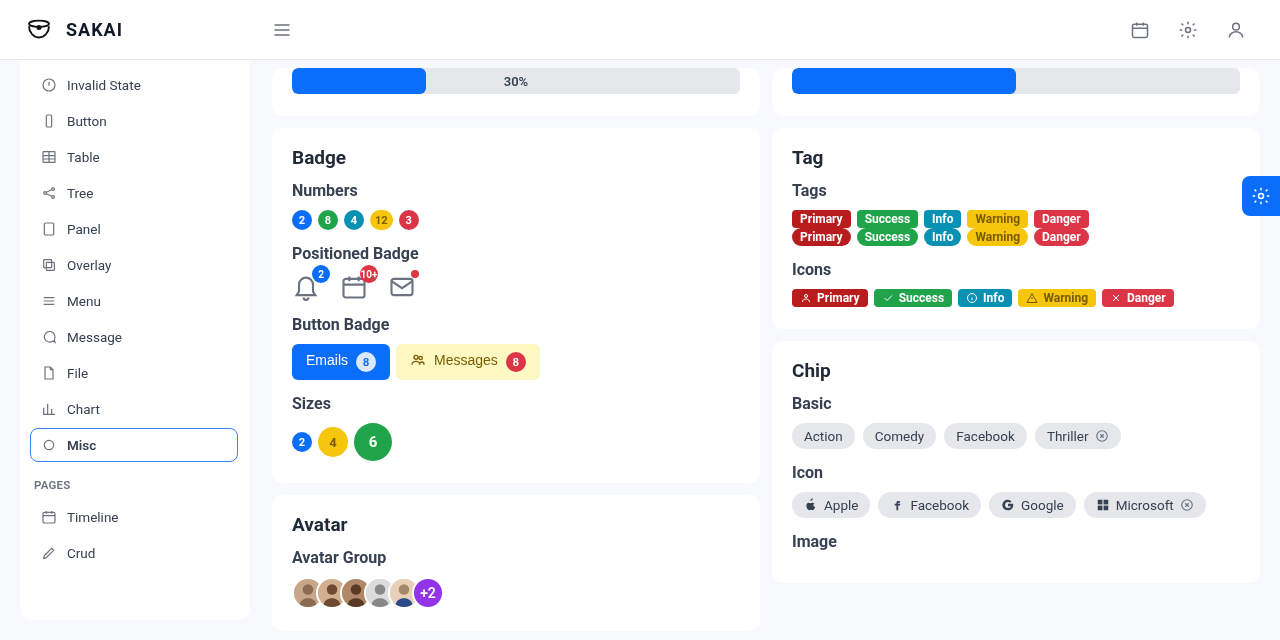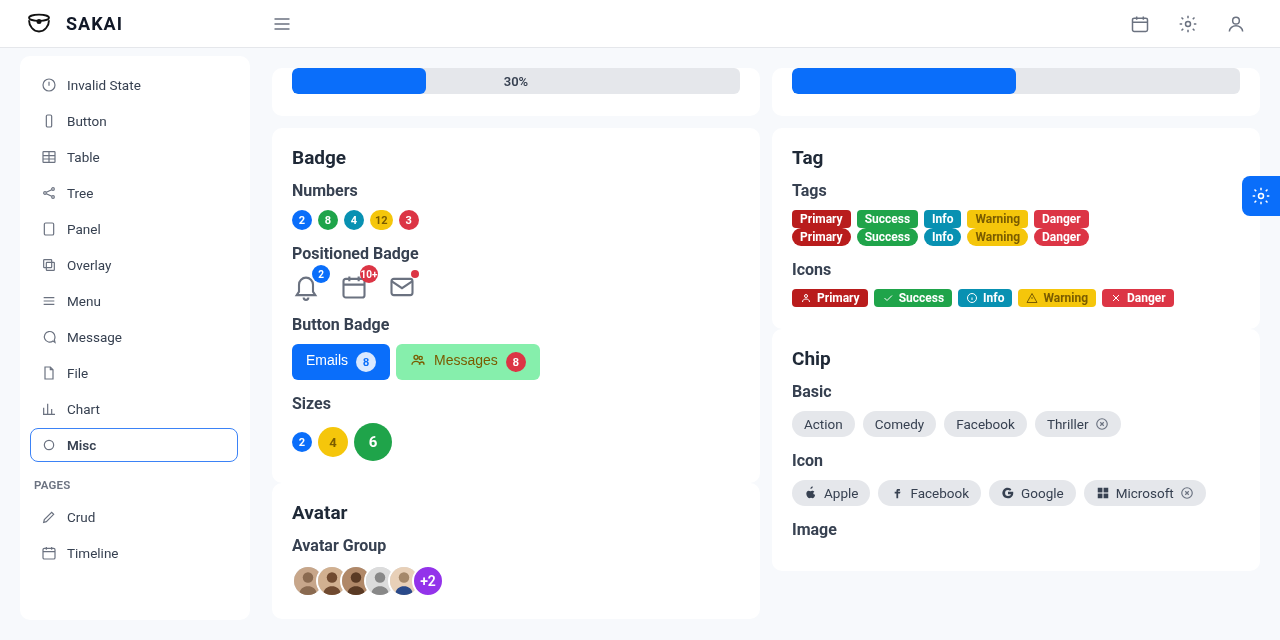--- a/index.html
+++ b/index.html
@@ -1,19 +1,19 @@
 <!DOCTYPE html>
 <html><head>
 <meta charset="utf-8">
 <style>
   * { box-sizing: border-box; margin: 0; padding: 0; }
   html, body { width: 1280px; height: 640px; font-family: -apple-system, BlinkMacSystemFont, "Segoe UI", Roboto, Helvetica, Arial, sans-serif; color: #374151; background: #f7f9fc; overflow: hidden; }
 
   
-  .topbar { position: fixed; top:0; left:0; right:0; height:48px; background:#fff; border-bottom:1px solid #e5e7eb; display:flex; align-items:center; padding:0 24px; z-index:100; }
+  .topbar { position: fixed; top:0; left:0; right:0; height:60px; background:#fff; border-bottom:1px solid #e5e7eb; display:flex; align-items:center; padding:0 24px; z-index:100; }
   .logo { display:flex; align-items:center; gap:12px; width:240px; }
   .logo-svg { width:30px; height:30px; }
   .logo-text { font-size:18px; font-weight:700; letter-spacing:1px; color:#111827; }
   .hamburger-btn { width:36px; height:36px; display:flex; align-items:center; justify-content:center; border:none; background:transparent; cursor:pointer; border-radius:8px; color:#6b7280; }
   .topbar-spacer { flex:1; }
   .topbar-actions { display:flex; gap:8px; }
   .topbar-icon-btn { width:40px; height:40px; display:flex; align-items:center; justify-content:center; border:none; background:transparent; cursor:pointer; border-radius:8px; color:#6b7280; }
   .icon { width:20px; height:20px; stroke:currentColor; stroke-width:1.8; fill:none; }
 
   
@@ -24,21 +24,21 @@
   .sidebar::-webkit-scrollbar-thumb { background:#c6c8cc; border-radius:8px; }
   .nav-item { display:flex; align-items:center; gap:10px; padding:8px 10px; border-radius:8px; font-size:13.5px; color:#374151; cursor:pointer; margin:2px 0; border:1px solid transparent; }
   .nav-item.active { border:1px solid #3b82f6; background:#fff; font-weight:600; }
   .nav-item .mi { width:16px; height:16px; stroke:currentColor; stroke-width:1.8; fill:none; flex-shrink:0; color:#6b7280; }
   .nav-section { font-size:11.5px; font-weight:600; color:#6b7280; padding:14px 4px 6px; letter-spacing:0.2px; }
 
   
   .content { position:fixed; top:56px; left:260px; right:0; bottom:0; overflow-y:auto; padding:12px 20px 20px 12px; }
   .content::-webkit-scrollbar { width:0px; }
   .two-col { display:flex; gap:12px; align-items:flex-start; }
-  .col { flex:1; display:flex; flex-direction:column; gap:0; }
+  .col { flex:1; display:flex; flex-direction:column; gap:12px; }
   .card { background:#fff; border-radius:10px; padding:18px 20px 22px; }
 
   
   .progress-row { display:flex; gap:12px; }
   .progress-card { flex:1; background:#fff; border-radius:10px; padding:0 20px 22px; }
   .progress-bar { position:relative; height:26px; background:#e5e7eb; border-radius:6px; overflow:hidden; }
   .progress-fill { position:absolute; top:0; left:0; bottom:0; background:#0a6efa; border-radius:6px; }
   .progress-label-center { position:absolute; left:0; right:0; top:0; bottom:0; display:flex; align-items:center; justify-content:center; font-size:13px; font-weight:600; color:#374151; }
 
   .card-title { font-size:19px; font-weight:700; color:#1f2937; margin-bottom:12px; }
@@ -53,21 +53,21 @@
   .badge.xl { min-width:38px; height:38px; border-radius:19px; font-size:15px; }
 
   .pos-badge-row { display:flex; gap:20px; align-items:center; }
   .pos-wrap { position:relative; width:28px; height:28px; color:#6b7280; }
   .pos-wrap .icon { width:28px; height:28px; }
   .pos-badge { position:absolute; top:-8px; right:-10px; min-width:18px; height:18px; border-radius:9px; display:flex; align-items:center; justify-content:center; font-size:10px; font-weight:700; color:#fff; }
   .dot-badge { position:absolute; top:-3px; right:-3px; width:8px; height:8px; border-radius:4px; }
 
   .btn { display:inline-flex; gap:8px; padding:8px 14px; border-radius:6px; font-size:14px; font-weight:500; border:none; cursor:pointer; }
   .btn-primary { background:#0a6efa; color:#fff; }
-  .btn-warn { background:#86efac; color:#7a5c00; }
+  .btn-warn { background:#fef9c3; color:#7a5c00; }
   .btn .badge-in-btn { background:rgba(255,255,255,0.85); color:#0a6efa; }
   .btn-warn .badge-in-btn { background:#dc3545; color:#fff; }
   .badge-in-btn { min-width:20px; height:20px; border-radius:10px; display:inline-flex; align-items:center; justify-content:center; font-size:11px; font-weight:700; }
 
   
   .tag-row { display:flex; gap:6px; flex-wrap:wrap; }
   .tag { display:inline-flex; align-items:center; gap:5px; padding:2px 8px; border-radius:4px; font-size:12px; font-weight:700; color:#fff; }
   .tag.pill { border-radius:12px; }
   .t-primary{background:#b91c1c;} .t-success{background:#1fa44a;} .t-info{background:#0891b2;} .t-warn{background:#f5c60b;color:#7a5c00;} .t-danger{background:#dc3545;}
   .tag .ti { width:12px; height:12px; stroke:currentColor; fill:none; stroke-width:2; }
@@ -204,30 +204,30 @@
     <div class="nav-item active">
         <svg class="mi" viewBox="0 0 24 24">
           <circle cx="12" cy="12" r="7"></circle>
         </svg>
         <span>Misc</span>
       </div>
 
     <div class="nav-section">PAGES</div>
     <div class="nav-item">
         <svg class="mi" viewBox="0 0 24 24">
-          <path d="M4 20l4-1 11-11-3-3L5 16l-1 4z"></path>
-        </svg>
-        <span>Crud</span>
-      </div>
-    <div class="nav-item">
-        <svg class="mi" viewBox="0 0 24 24">
           <rect x="3" y="5" width="18" height="16" rx="2"></rect>
           <path d="M3 10h18M8 3v4M16 3v4"></path>
         </svg>
         <span>Timeline</span>
+      </div>
+    <div class="nav-item">
+        <svg class="mi" viewBox="0 0 24 24">
+          <path d="M4 20l4-1 11-11-3-3L5 16l-1 4z"></path>
+        </svg>
+        <span>Crud</span>
       </div>
     <div class="nav-item"></div>
 
   </div>
 </div>
 
 <div class="content">
 
   <div class="progress-row">
     <div class="progress-card">

